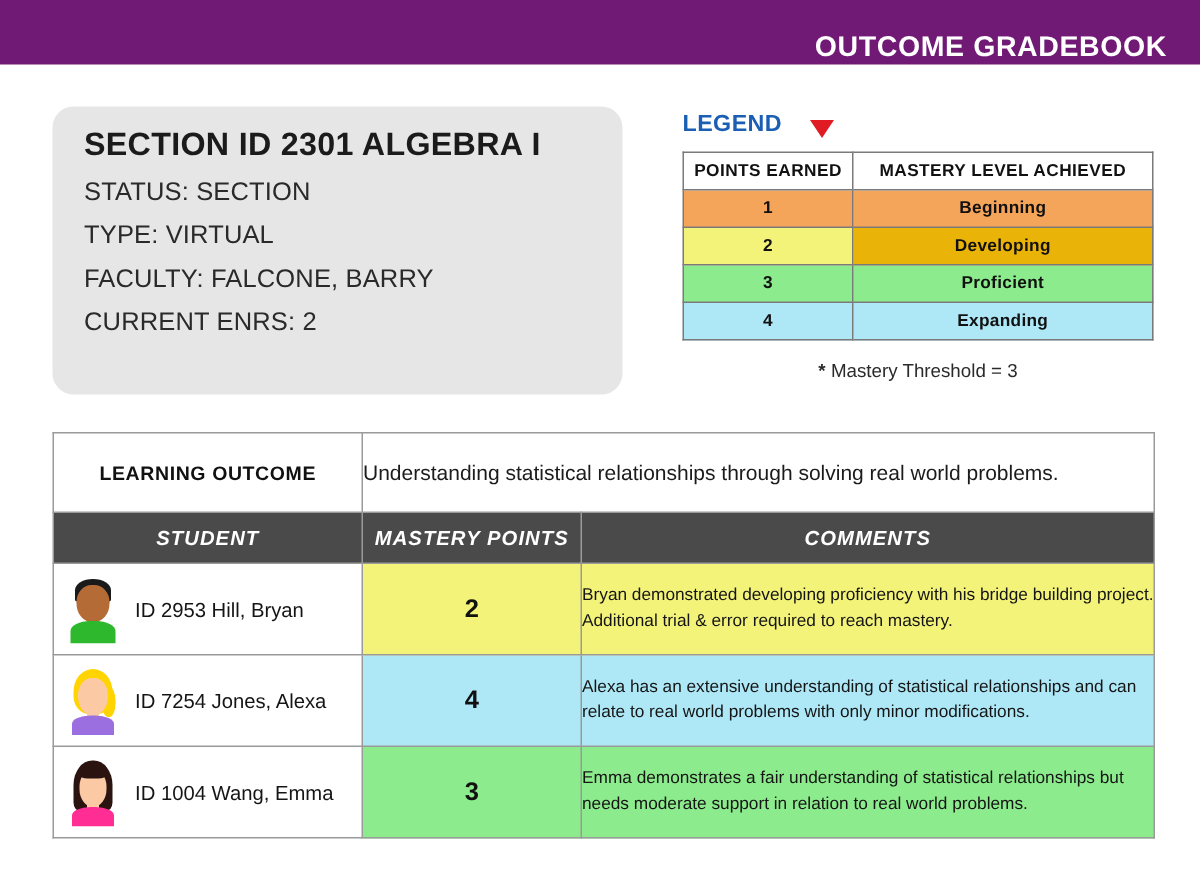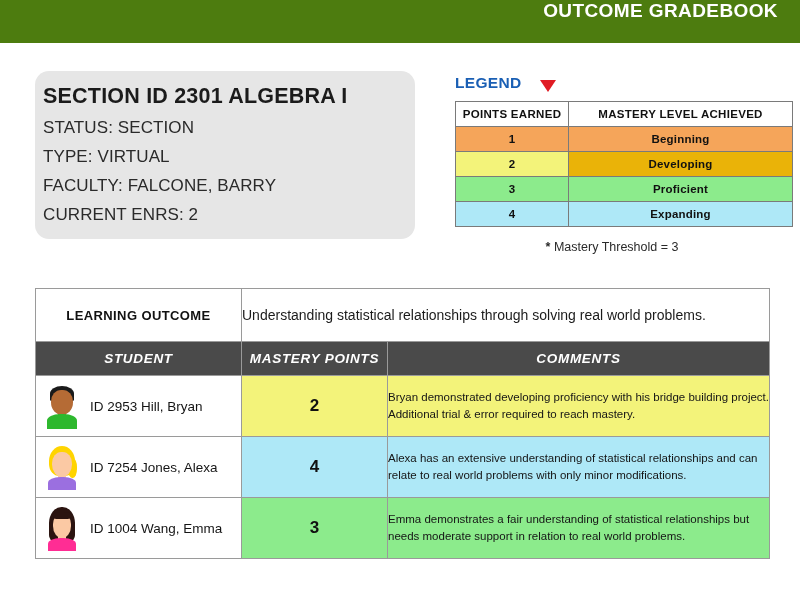--- a/index.html
+++ b/index.html
@@ -13,43 +13,43 @@
     font-family: "Liberation Sans", sans-serif;
     overflow: hidden;
     position: relative;
   }
 
   
   #header-bar {
     position: absolute;
     left: 0; top: 0;
     width: 800px; height: 43px;
-    background: #4d7c0f;
+    background: #701a75;
     display: flex;
-    align-items: flex-start;
+    align-items: flex-end;
     justify-content: flex-end;
   }
   #header-title {
     color: #ffffff;
     font-size: 19px;
     font-weight: bold;
     letter-spacing: 0.4px;
     padding-right: 22px;
     font-family: "Liberation Sans", sans-serif;
   }
 
   
   #section-card {
     position: absolute;
     left: 35px; top: 71px;
-    width: 380px; height: 168px;
+    width: 380px; height: 192px;
     background: #e6e6e6;
     border-radius: 14px;
     box-sizing: border-box;
-    padding: 13px 0 0 8px;
+    padding: 13px 0 0 21px;
   }
   #section-title {
     font-size: 21.5px;
     font-weight: bold;
     color: #1b1b1b;
     letter-spacing: 0.2px;
     margin-bottom: 9px;
   }
   .section-line {
     font-size: 17px;
@@ -75,21 +75,21 @@
   #legend-caret {
     width: 0; height: 0;
     border-left: 8px solid transparent;
     border-right: 8px solid transparent;
     border-top: 12px solid #e01b24;
   }
 
   #legend-table {
     position: absolute;
     left: 455px; top: 101px;
-    width: 338px;
+    width: 314px;
     border-collapse: collapse;
     table-layout: fixed;
   }
   #legend-table td, #legend-table th {
     border: 1px solid #7a7a7a;
     text-align: center;
     font-size: 11.5px;
     font-weight: bold;
     color: #111111;
     height: 24px;

